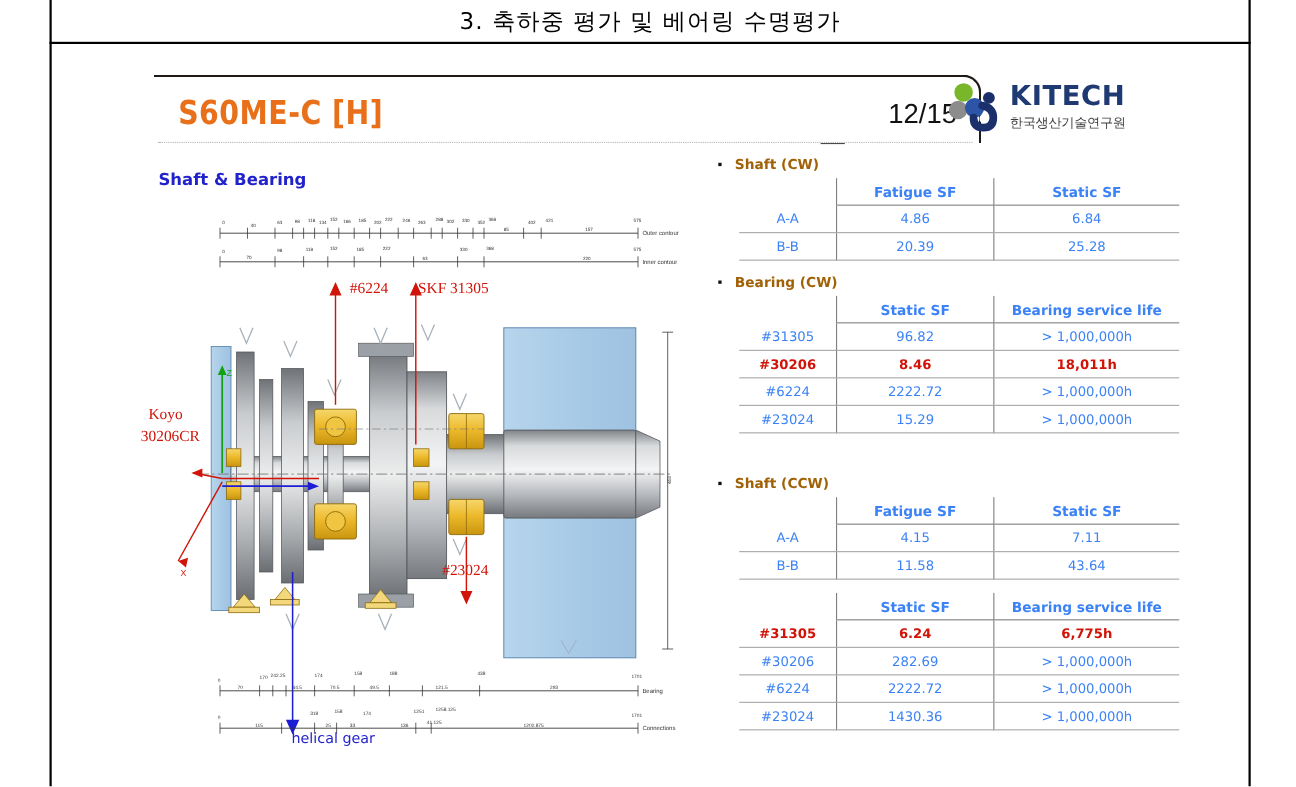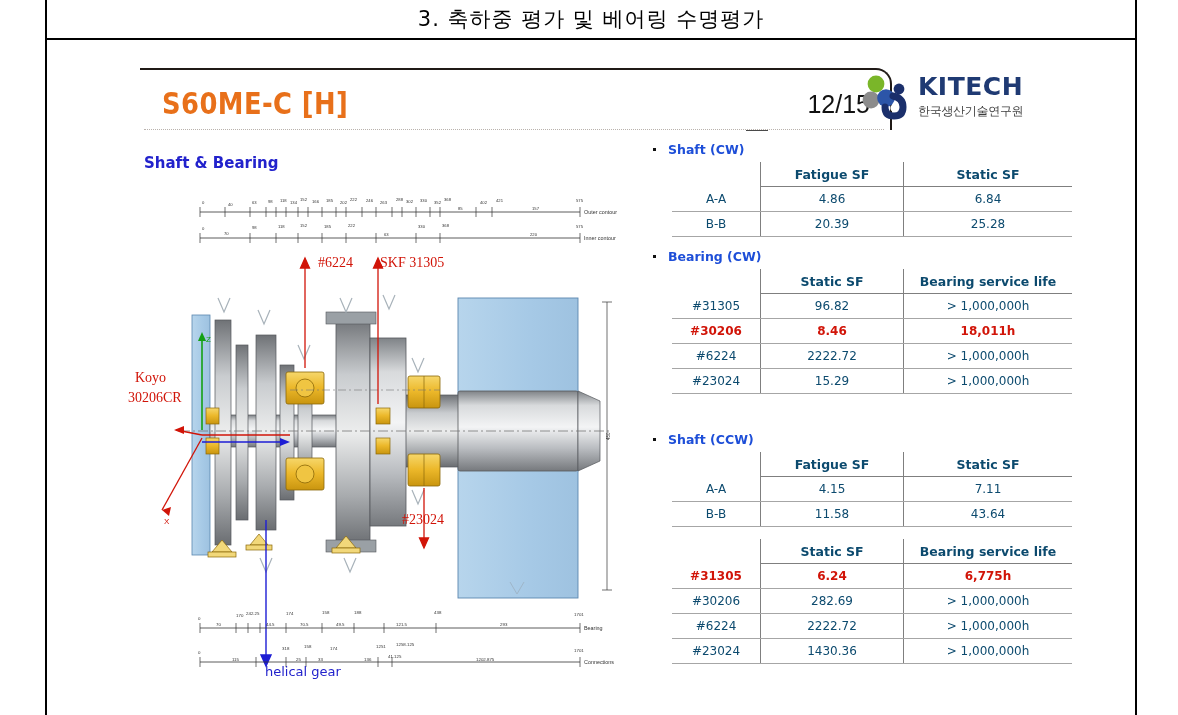--- a/index.html
+++ b/index.html
@@ -128,41 +128,41 @@
     font-family: "DejaVu Sans", sans-serif;
     font-size: 13px; color: #2222CC;
     white-space: nowrap;
   }
 
   
   #right-pane { position: absolute; left: 650px; top: 142px; width: 420px; }
   .table-block { margin-bottom: 4px; }
   .block-caption {
     font-family: "DejaVu Sans", sans-serif;
-    font-weight: bold; font-size: 12.5px; color: #1d4ed8;
+    font-weight: bold; font-size: 12.5px; color: #a16207;
     margin: 0 0 5px 2px;
     display: flex; align-items: center;
   }
   .bullet-dot {
     display: inline-block;
     width: 3px; height: 3px; background: #111;
     margin-right: 12px; margin-left: 1px;
     flex: none;
   }
   table.sf-table {
     border-collapse: collapse;
     width: 398px;
     margin-left: 22px;
     table-layout: fixed;
   }
   table.sf-table th, table.sf-table td {
     text-align: center;
     font-family: "DejaVu Sans", sans-serif;
     font-size: 12px;
-    color: #0c4a6e;
+    color: #3b82f6;
     height: 24px;
     padding: 0;
   }
   table.sf-table th { font-weight: bold; font-size: 12.5px; }
   table.sf-table tr.head-row th { border-bottom: 1.4px solid #7f7f7f; }
   table.sf-table tr.body-row td { border-bottom: 1.1px solid #a6a6a6; }
   table.sf-table tr.head-row th.c0 { border-bottom: none; }
   table.sf-table .c0 { width: 88px; border-right: 1.2px solid #7f7f7f; }
   table.sf-table .c1 { width: 142px; border-right: 1.2px solid #7f7f7f; }
   table.sf-table .c2 { width: 168px; }

